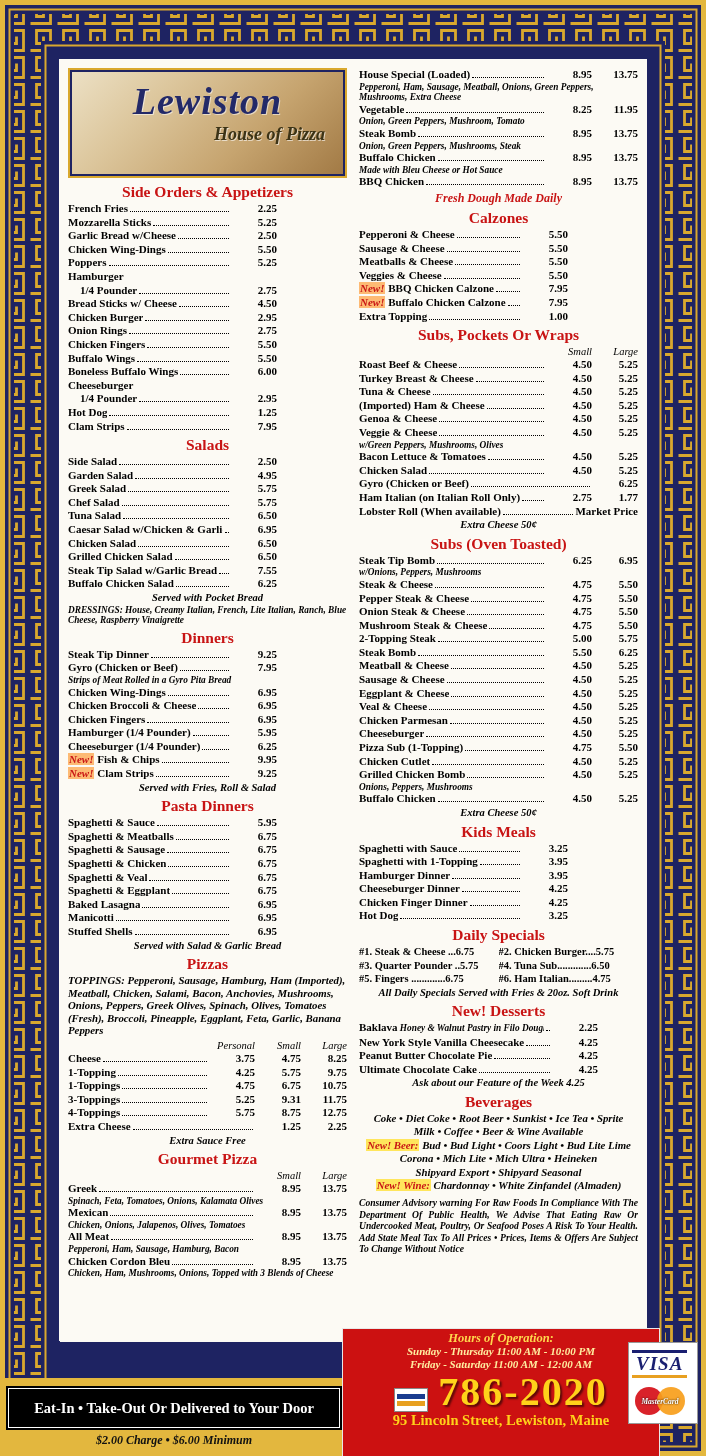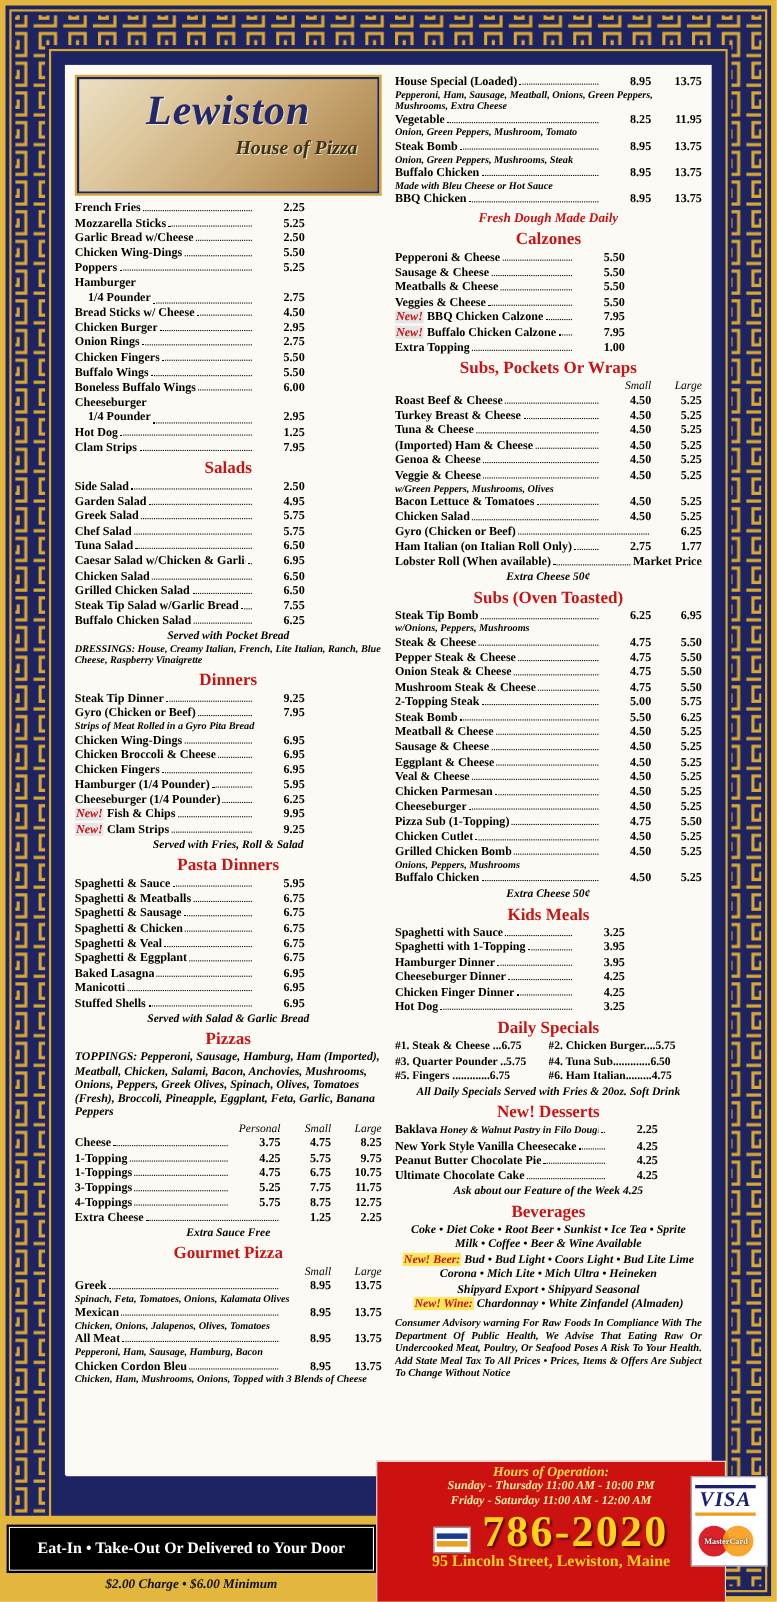--- a/index.html
+++ b/index.html
@@ -38,34 +38,34 @@
     margin:3px 0 1px;line-height:18px;
   }
   .row{display:flex;align-items:baseline;font-size:11px;font-weight:bold;line-height:13.6px;}
   .row.indent{padding-left:12px;}
   .iname{white-space:nowrap;overflow:hidden;flex-shrink:1;}
   .iname-italic{font-style:italic;font-size:9.3px;font-weight:bold;}
   .leader{flex:1 1 4px;min-width:4px;border-bottom:1.8px dotted #000;margin:0 2px 2px 2px;}
   .pcol{width:46px;text-align:right;flex:0 0 auto;white-space:nowrap;}
   .wideprice{width:auto;}
   .narrow .row{padding-right:70px;}
-  .narrow .row.indent{padding-right:70px;align-items:flex-end;}
+  .narrow .row.indent{padding-right:70px;}
   .mid .row{padding-right:40px;}
   .label-row{font-size:11px;font-weight:bold;line-height:13.6px;}
   .colhead{display:flex;font-style:italic;font-size:10.5px;line-height:13px;font-weight:normal;}
   .colspacer{flex:1;}
   .collabel{width:46px;text-align:right;flex:0 0 auto;}
   .note{font-style:italic;font-weight:bold;font-size:10.5px;text-align:center;line-height:13.5px;}
   .rednote{
     font-style:italic;font-weight:bold;font-size:12px;text-align:center;
     color:#c81414;line-height:15px;margin:2px 0;
   }
   .desc{font-style:italic;font-weight:bold;font-size:9.3px;line-height:10.6px;}
   .toppings-para{font-style:italic;font-weight:bold;font-size:10.8px;line-height:12.6px;margin:1px 0 2px;}
-  .new-tag{color:#c81414;background:#e5e5e5;font-style:italic;padding:0 1px;}
+  .new-tag{color:#c81414;background:#fdba74;font-style:italic;padding:0 1px;}
   .pair{display:flex;font-weight:bold;font-size:10.5px;line-height:13.5px;}
   .pair-cell{flex:1;white-space:nowrap;overflow:hidden;}
   .centerline{text-align:center;font-weight:bold;font-style:italic;font-size:10.8px;line-height:13.5px;}
   .new-prefix{color:#c81414;background:#ffe65c;padding:0 1px;}
   .fineprint{
     font-style:italic;font-weight:bold;font-size:9.6px;line-height:11.6px;
     text-align:justify;margin-top:4px;
   }
   
   .gold-patch{position:absolute;left:0;top:1378px;width:344px;height:78px;background:#e3b73e;}
@@ -104,21 +104,21 @@
     background:#fff;border:1px solid #999;box-sizing:border-box;z-index:3;
     display:flex;flex-direction:column;align-items:flex-start;justify-content:space-around;padding:3px;
   }
   .visa-wrap{border-top:3px solid #1a1f71;border-bottom:3px solid #e8a020;padding:0 4px;}
   .visa-text{font-style:italic;font-weight:bold;font-size:19px;color:#1a1f71;line-height:22px;letter-spacing:1px;}
   .mc-logo{position:relative;width:56px;height:32px;}
   .mc-circle-red{position:absolute;left:3px;top:2px;width:28px;height:28px;border-radius:50%;background:#d9222a;}
   .mc-circle-org{position:absolute;right:3px;top:2px;width:28px;height:28px;border-radius:50%;background:#f79e1b;opacity:.92;}
   .mc-text{
     position:absolute;left:0;top:12px;width:100%;text-align:center;
-    font-size:7.5px;font-weight:bold;color:#fff;text-shadow:0 0 2px #000;
+    font-size:7.5px;font-style:italic;font-weight:bold;color:#fff;text-shadow:0 0 2px #000;
   }
 </style>
 </head>
 <body>
 
 <div class="page">
 
   <svg class="frame-svg" width="706" height="1456" viewBox="0 0 706 1456" xmlns="http://www.w3.org/2000/svg">
     <defs>
       <pattern id="gk" width="27" height="27" patternUnits="userSpaceOnUse">
@@ -137,20 +137,21 @@
     <rect x="58" y="58" width="590" height="1284" fill="#fcfaf4" stroke="#1e2362" stroke-width="2"></rect>
   </svg>
 
   <div class="content">
     <div class="col" id="left-col">
       <div class="logo">
         <div class="logo-title">Lewiston</div>
         <div class="logo-sub">House of Pizza</div>
       </div>
     <section class="menu-section narrow">
+          <h2 class="section-title">Side Orders &amp; Appetizers</h2>
           <div class="row">
             <span class="iname">French Fries</span>
             <span class="leader"></span>
             <span class="pcol">2.25</span>
           </div>
           <div class="row">
             <span class="iname">Mozzarella Sticks</span>
             <span class="leader"></span>
             <span class="pcol">5.25</span>
           </div>
@@ -403,21 +404,21 @@
             <span class="iname">1-Toppings</span>
             <span class="leader"></span>
             <span class="pcol">4.75</span>
             <span class="pcol">6.75</span>
             <span class="pcol">10.75</span>
           </div>
           <div class="row">
             <span class="iname">3-Toppings</span>
             <span class="leader"></span>
             <span class="pcol">5.25</span>
-            <span class="pcol">7.75</span>
+            <span class="pcol">9.31</span>
             <span class="pcol">11.75</span>
           </div>
           <div class="row">
             <span class="iname">4-Toppings</span>
             <span class="leader"></span>
             <span class="pcol">5.75</span>
             <span class="pcol">8.75</span>
             <span class="pcol">12.75</span>
           </div>
           <div class="row">

